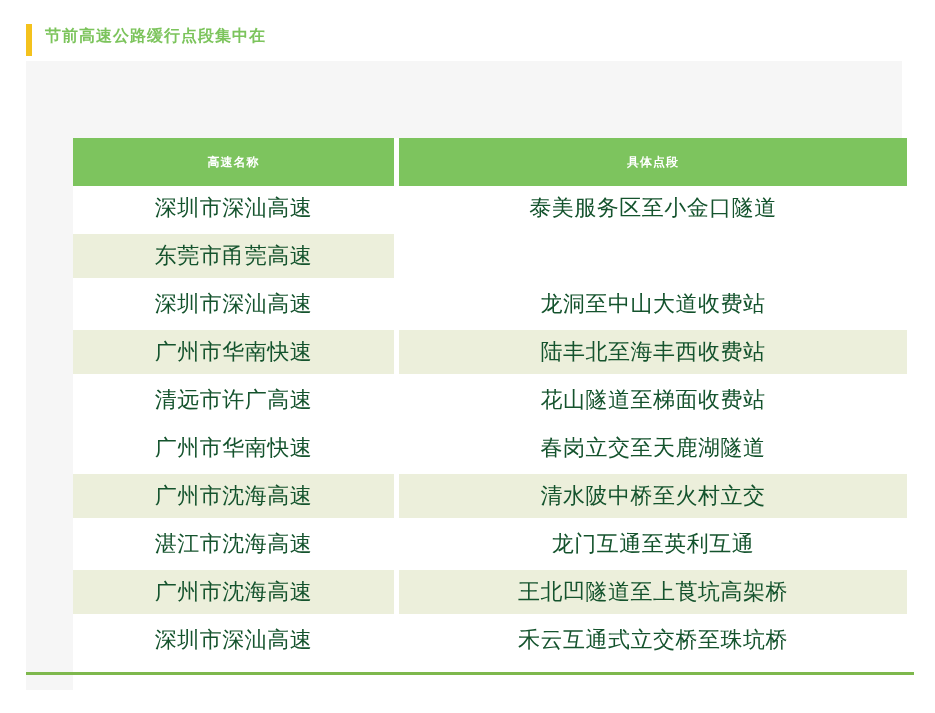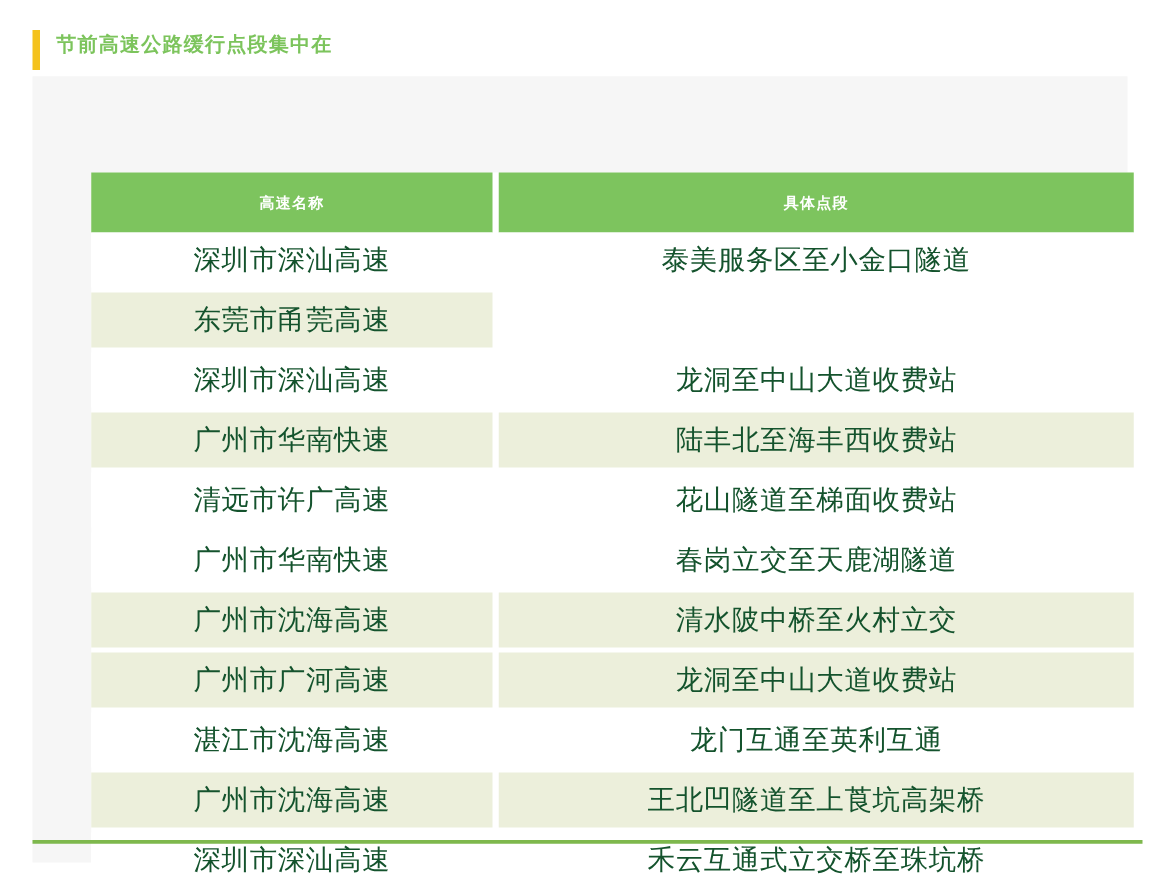--- a/index.html
+++ b/index.html
@@ -106,24 +106,20 @@
       <div class="t-cell c2">花山隧道至梯面收费站</div>
     </div>
     <div class="t-row">
       <div class="t-cell c1">广州市华南快速</div>
       <div class="t-cell c2">春岗立交至天鹿湖隧道</div>
     </div>
     <div class="t-row alt">
       <div class="t-cell c1">广州市沈海高速</div>
       <div class="t-cell c2">清水陂中桥至火村立交</div>
     </div>
-    <div class="t-row alt">
-      <div class="t-cell c1">广州市广河高速</div>
-      <div class="t-cell c2">龙洞至中山大道收费站</div>
-    </div>
     <div class="t-row">
       <div class="t-cell c1">湛江市沈海高速</div>
       <div class="t-cell c2">龙门互通至英利互通</div>
     </div>
     <div class="t-row alt">
       <div class="t-cell c1">广州市沈海高速</div>
       <div class="t-cell c2">王北凹隧道至上莨坑高架桥</div>
     </div>
     <div class="t-row">
       <div class="t-cell c1">深圳市深汕高速</div>

